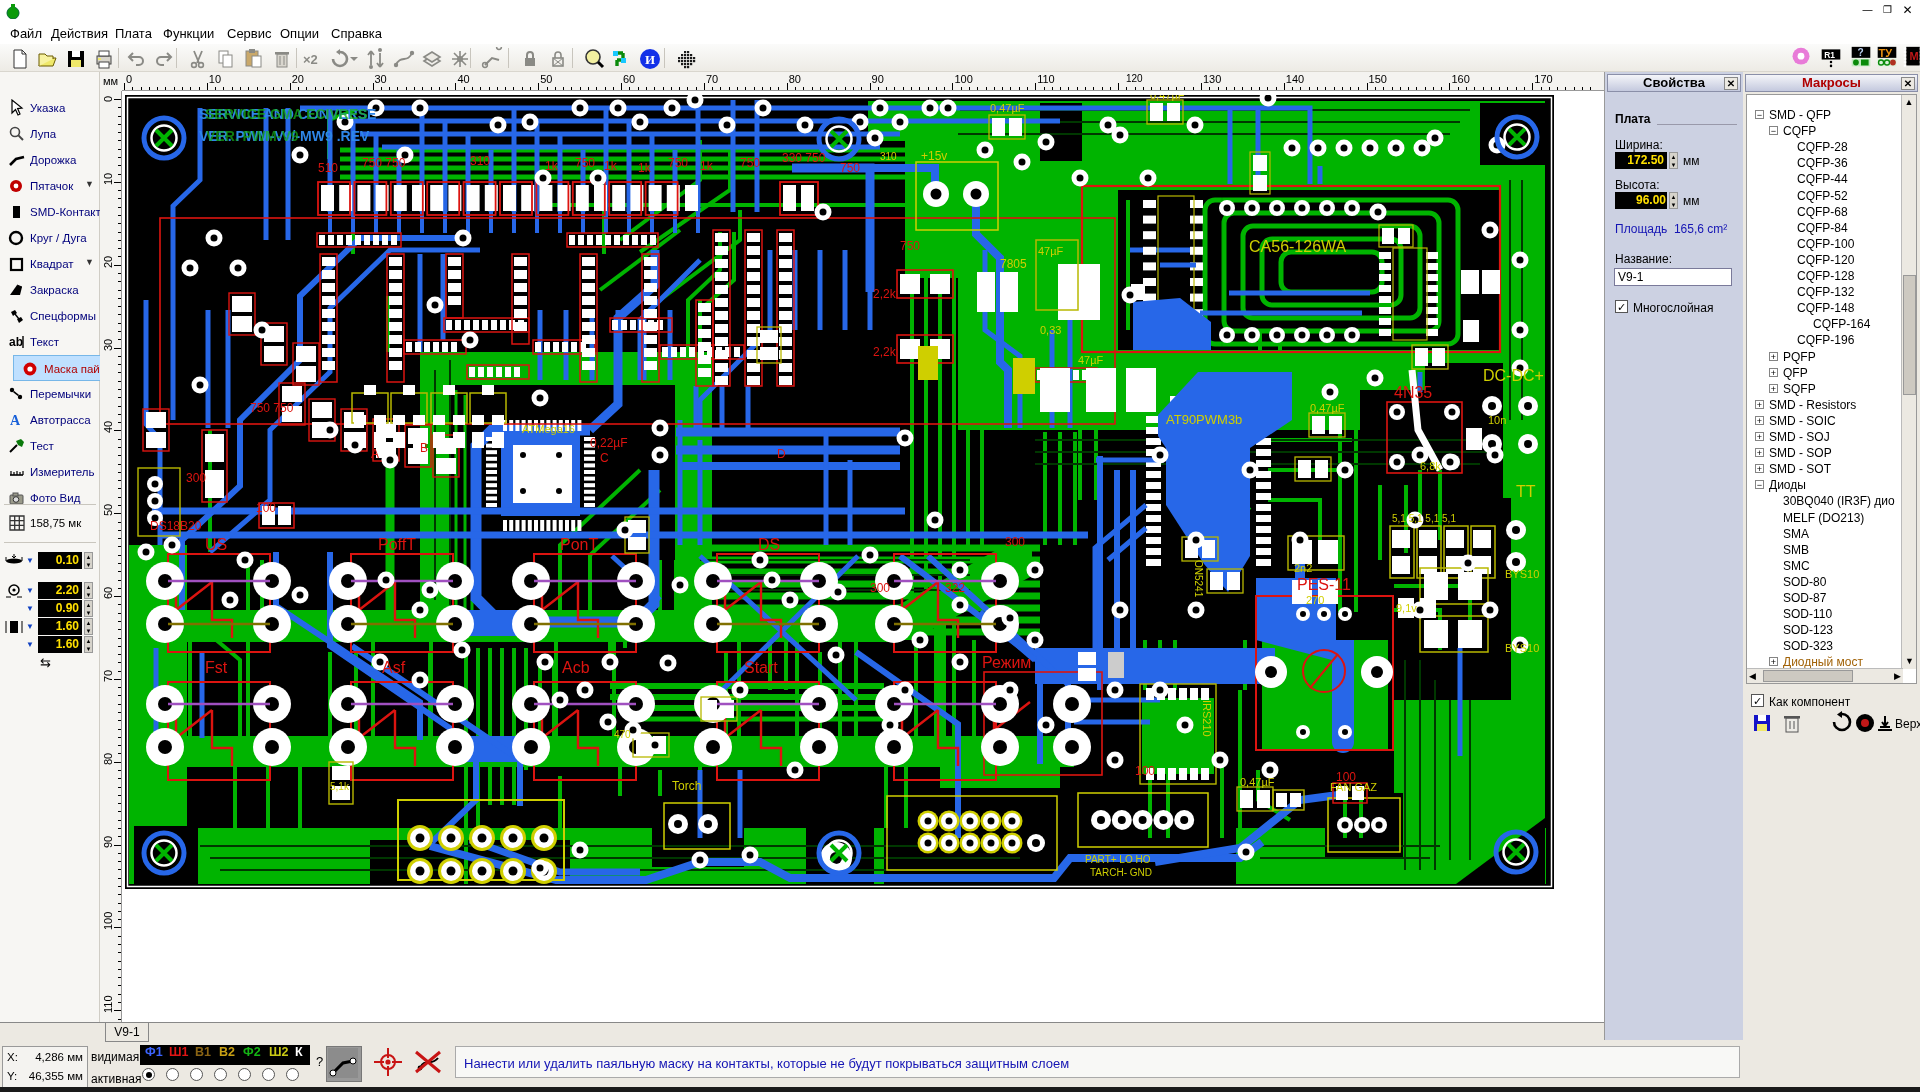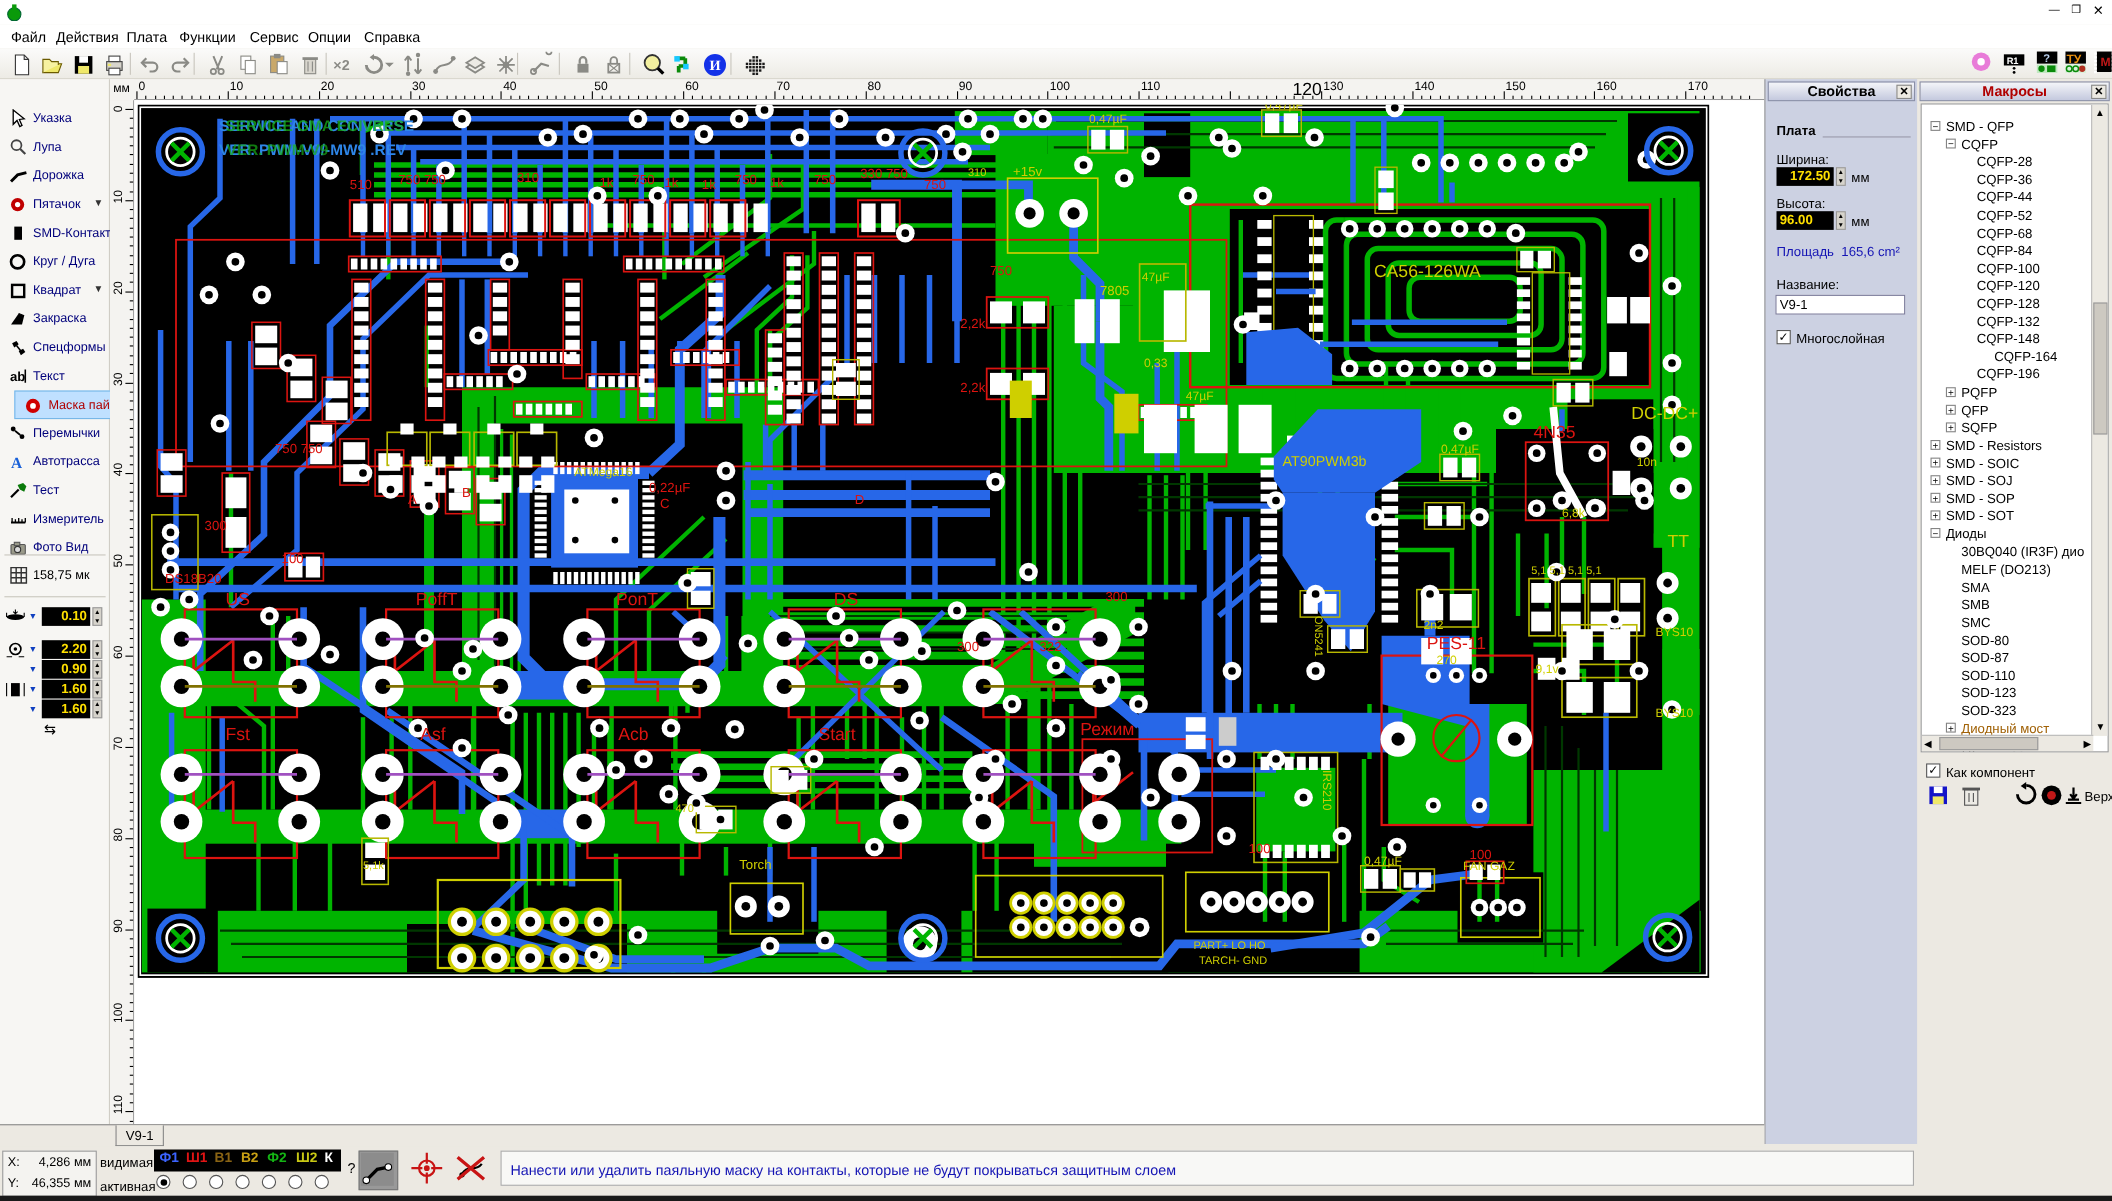--- a/index.html
+++ b/index.html
@@ -499,21 +499,21 @@
     <div style="position:absolute;left:943.5px;top:15px;width:1px;height:4px;background:#000"></div>
     <div style="position:absolute;left:951.8px;top:15px;width:1px;height:4px;background:#000"></div>
     <div style="position:absolute;left:960.1px;top:15px;width:1px;height:4px;background:#000"></div>
     <div style="position:absolute;left:968.4px;top:15px;width:1px;height:4px;background:#000"></div>
     <div style="position:absolute;left:976.7px;top:15px;width:1px;height:4px;background:#000"></div>
     <div style="position:absolute;left:984.9px;top:15px;width:1px;height:4px;background:#000"></div>
     <div style="position:absolute;left:993.2px;top:15px;width:1px;height:4px;background:#000"></div>
     <div style="position:absolute;left:1001.5px;top:15px;width:1px;height:4px;background:#000"></div>
     <div style="position:absolute;left:1009.8px;top:15px;width:1px;height:4px;background:#000"></div>
     <div style="position:absolute;left:1018.1px;top:11px;width:1px;height:8px;background:#000"></div>
-    <div style="position:absolute;left:1075px;top:1px;font-size:16px">120</div>
+    <div style="position:absolute;left:1026px;top:1px;font-size:10px">120</div>
     <div style="position:absolute;left:1026.4px;top:15px;width:1px;height:4px;background:#000"></div>
     <div style="position:absolute;left:1034.6px;top:15px;width:1px;height:4px;background:#000"></div>
     <div style="position:absolute;left:1042.9px;top:15px;width:1px;height:4px;background:#000"></div>
     <div style="position:absolute;left:1051.2px;top:15px;width:1px;height:4px;background:#000"></div>
     <div style="position:absolute;left:1059.5px;top:15px;width:1px;height:4px;background:#000"></div>
     <div style="position:absolute;left:1067.8px;top:15px;width:1px;height:4px;background:#000"></div>
     <div style="position:absolute;left:1076.1px;top:15px;width:1px;height:4px;background:#000"></div>
     <div style="position:absolute;left:1084.4px;top:15px;width:1px;height:4px;background:#000"></div>
     <div style="position:absolute;left:1092.6px;top:15px;width:1px;height:4px;background:#000"></div>
     <div style="position:absolute;left:1100.9px;top:11px;width:1px;height:8px;background:#000"></div>
@@ -2188,21 +2188,21 @@
 </div>
 <div style="position:absolute;left:1604px;top:72px;width:139px;height:968px;background:#CCD1E2;border-left:1px solid #999;font-size:12px">
 <div class="panelhead" style="margin:2px 2px 0 2px"><span style="color:#000">Свойства</span><span style="position:absolute;right:2px;top:2px;width:14px;height:13px;background:#ECE9E2;border:1px solid #888;font-size:10px;line-height:12px;text-align:center">✕</span></div>
 <div style="position:absolute;left:10px;top:40px;font-weight:bold;color:#000">Плата</div>
 <div style="position:absolute;left:52px;top:52px;width:80px;height:1px;background:#99A">​</div>
 <div style="position:absolute;left:10px;top:66px;color:#000">Ширина:</div>
 <div style="position:absolute;left:10px;top:80px;width:52px;height:17px;background:#000;color:#FFE000;font-size:12px;font-weight:bold;text-align:right;padding:1px 3px 0 0">172.50</div>
 <div style="position:absolute;left:64px;top:80px;width:9px;height:17px;background:#D6D3CB;border:1px solid #999;font-size:6px;text-align:center;line-height:8px">▲<br>▼</div>
 <div style="position:absolute;left:78px;top:82px;color:#000">мм</div>
 <div style="position:absolute;left:10px;top:106px;color:#000">Высота:</div>
-<div style="position:absolute;left:10px;top:120px;width:52px;height:17px;background:#000;color:#FFE000;font-size:12px;font-weight:bold;text-align:right;padding:1px 19px 0 0">96.00</div>
+<div style="position:absolute;left:10px;top:120px;width:52px;height:17px;background:#000;color:#FFE000;font-size:12px;font-weight:bold;text-align:right;padding:1px 1px 0 0">96.00</div>
 <div style="position:absolute;left:64px;top:120px;width:9px;height:17px;background:#D6D3CB;border:1px solid #999;font-size:6px;text-align:center;line-height:8px">▲<br>▼</div>
 <div style="position:absolute;left:78px;top:122px;color:#000">мм</div>
 <div style="position:absolute;left:10px;top:150px;color:#1414B4">Площадь&nbsp; 165,6 cm²</div>
 <div style="position:absolute;left:10px;top:180px;color:#000">Название:</div>
 <input style="position: absolute; left: 9px; top: 196px; width: 118px; height: 18px; border: 1px solid rgb(122, 122, 154); font-size: 12px; font-family: &quot;Liberation Sans&quot;; padding-left: 3px;" value="V9-1">
 <div style="position:absolute;left:10px;top:228px;width:13px;height:13px;background:#fff;border:1px solid #555;font-size:11px;line-height:12px;text-align:center">✓</div>
 <div style="position:absolute;left:28px;top:229px;color:#000">Многослойная</div>
 </div>
 <div style="position:absolute;left:1743px;top:72px;width:177px;height:1020px;background:#ECE9E2;font-size:12px">
 <div class="panelhead" style="margin:2px 2px 0 2px"><span style="color:#B00000">Макросы</span><span style="position:absolute;right:2px;top:2px;width:14px;height:13px;background:#ECE9E2;border:1px solid #888;font-size:10px;line-height:12px;text-align:center">✕</span></div>

